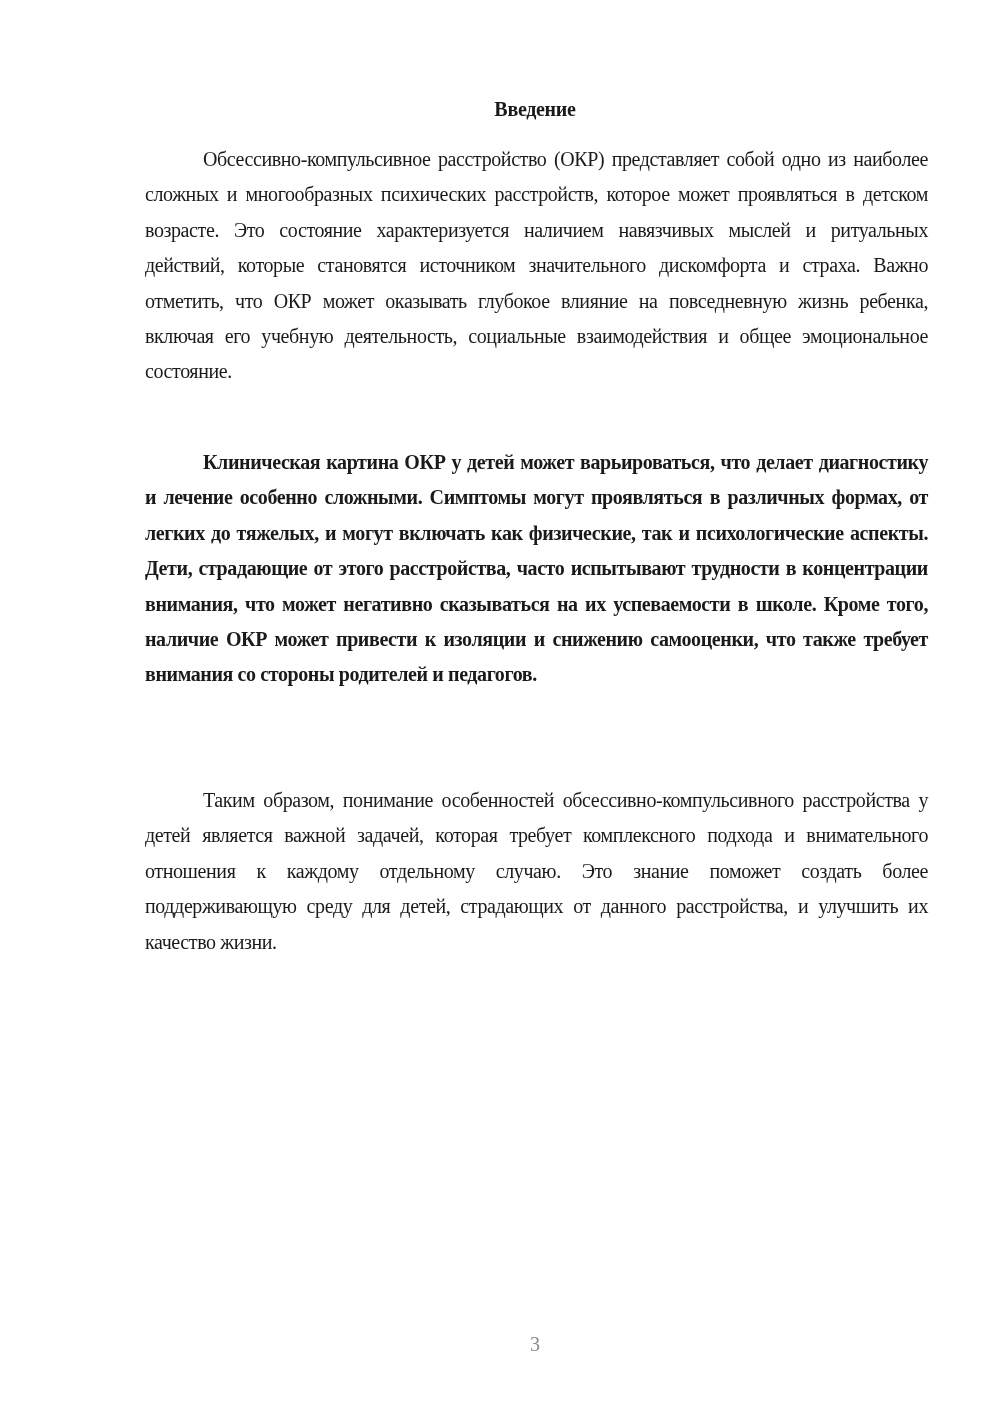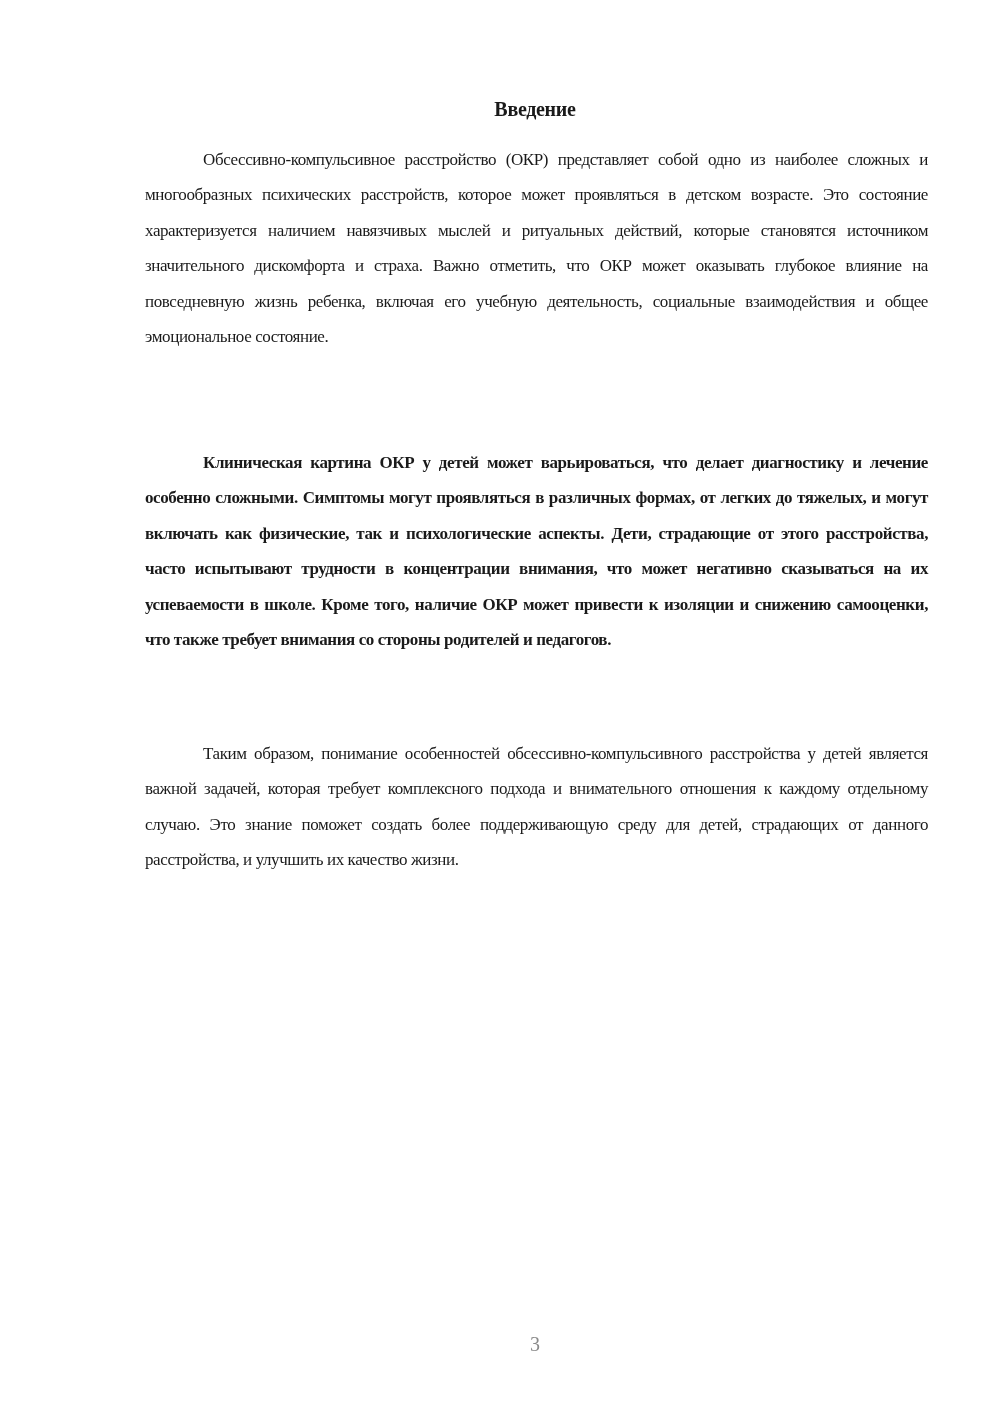--- a/index.html
+++ b/index.html
@@ -9,27 +9,27 @@
       background: #ffffff; color: #1a1a1a;
       font-family: "Liberation Serif", "DejaVu Serif", serif;
     }
     .heading {
       position: absolute; top: 98px; left: 0; width: 1070px;
       text-align: center; font-weight: bold; font-size: 20px;
       letter-spacing: -0.3px;
     }
     .body-text {
       position: absolute; left: 145px; width: 783px;
-      font-size: 17px; line-height: 35.4px;
+      font-size: 20px; line-height: 35.4px;
       text-align: justify; text-indent: 58px;
       letter-spacing: -0.4px; word-spacing: 0px;
     }
     .p1 { top: 142px; }
     .p2 { top: 445px; font-weight: bold; }
-    .p3 { top: 736px; }
+    .p3 { top: 783px; }
     .page-number {
       position: absolute; top: 1333px; left: 0; width: 1070px;
       text-align: center; font-size: 20px; color: #8a8a8a;
     }
   </style>
 </head>
 <body>
 
 <div class="page">
   <div class="heading">Введение</div>

